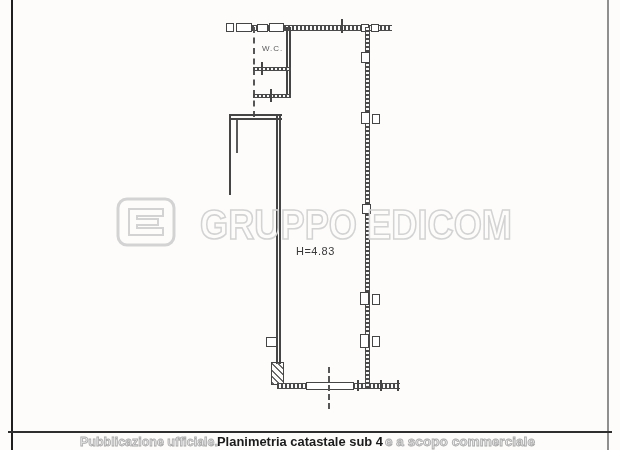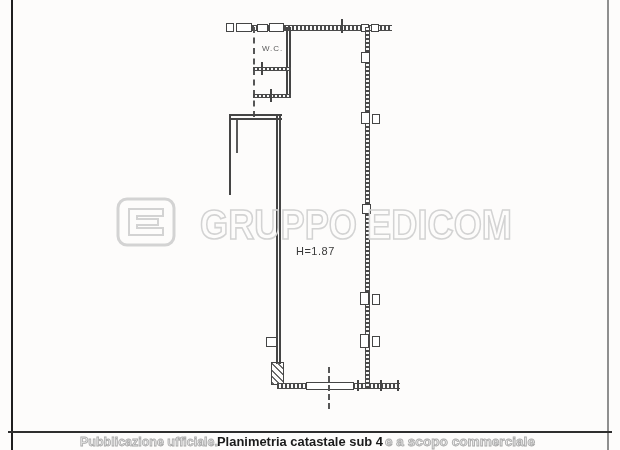--- a/index.html
+++ b/index.html
@@ -73,21 +73,21 @@
     <div class="abs hatchV" style="left:365px;top:27px;width:5px;height:361px;"></div>
     <div class="abs box" style="left:361px;top:52px;width:9px;height:11px;"></div>
     <div class="abs box" style="left:361px;top:112px;width:9px;height:12px;"></div>
     <div class="abs box" style="left:372px;top:114px;width:8px;height:10px;"></div>
     <div class="abs box" style="left:362px;top:204px;width:9px;height:10px;"></div>
     <div class="abs box" style="left:360px;top:292px;width:9px;height:13px;"></div>
     <div class="abs box" style="left:372px;top:294px;width:8px;height:11px;"></div>
     <div class="abs box" style="left:360px;top:334px;width:9px;height:14px;"></div>
     <div class="abs box" style="left:372px;top:336px;width:8px;height:11px;"></div>
 
-    <div class="abs lbl lbl-h" style="left:296px;top:245px;">H=1.87</div>
+    <div class="abs lbl lbl-h" style="left:296px;top:245px;">H=4.83</div>
   </div>
 
   <svg class="abs" style="left:110px;top:194px;" width="410" height="56" viewBox="0 0 410 56">
     <g>
       <rect x="8" y="5" width="56" height="46" rx="9" fill="none" stroke="#d3d3d3" stroke-width="3"></rect>
       <path d="M19 15 H53 V22 H27 V25 H48 V31 H27 V34 H53 V41 H19 Z" fill="none" stroke="#d3d3d3" stroke-width="2"></path>
     </g>
     <text x="90" y="45" font-family="Liberation Sans, sans-serif" font-size="42" font-weight="bold" textLength="312" lengthAdjust="spacingAndGlyphs" fill="none" stroke="#d3d3d3" stroke-width="1.7">GRUPPO EDICOM</text>
   </svg>
 

